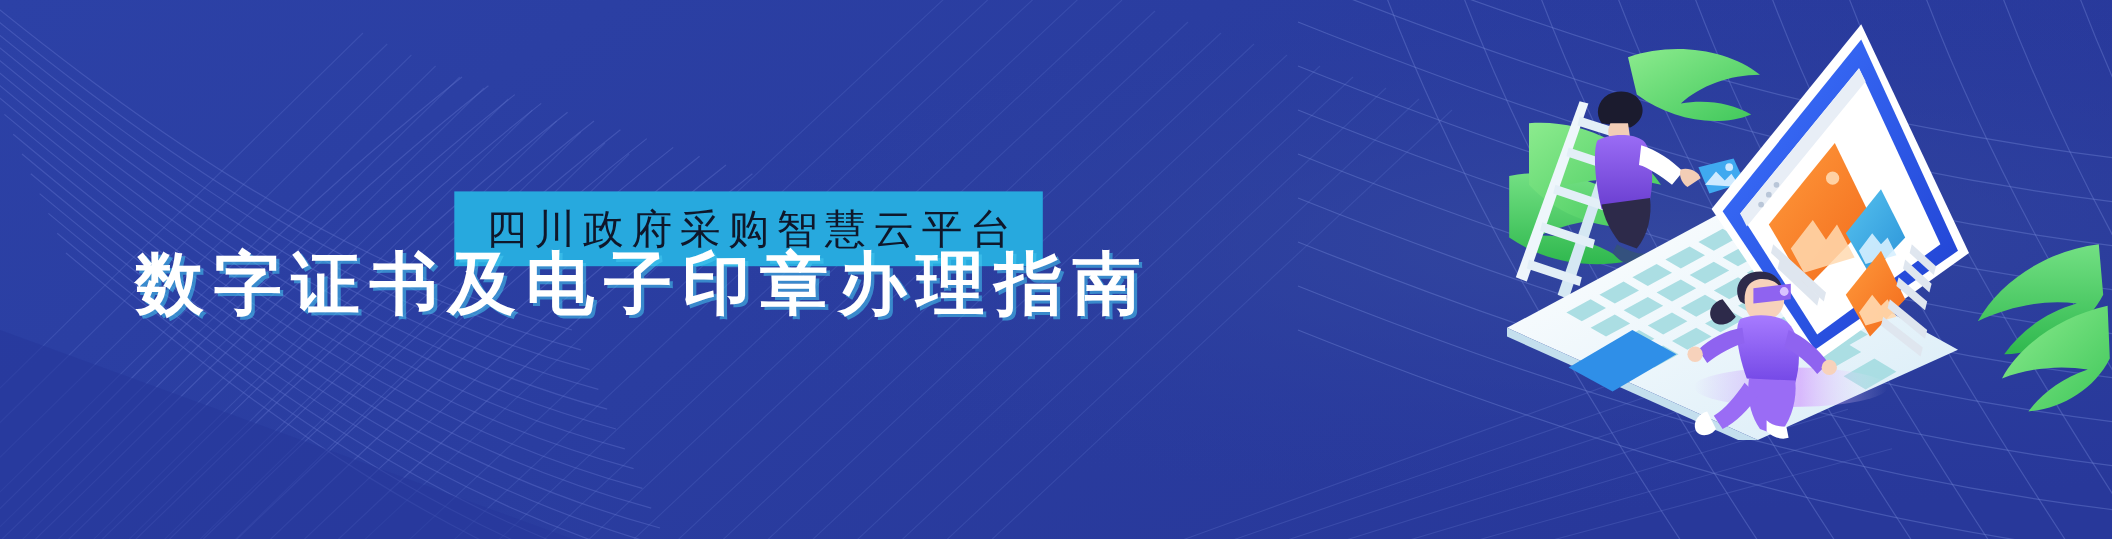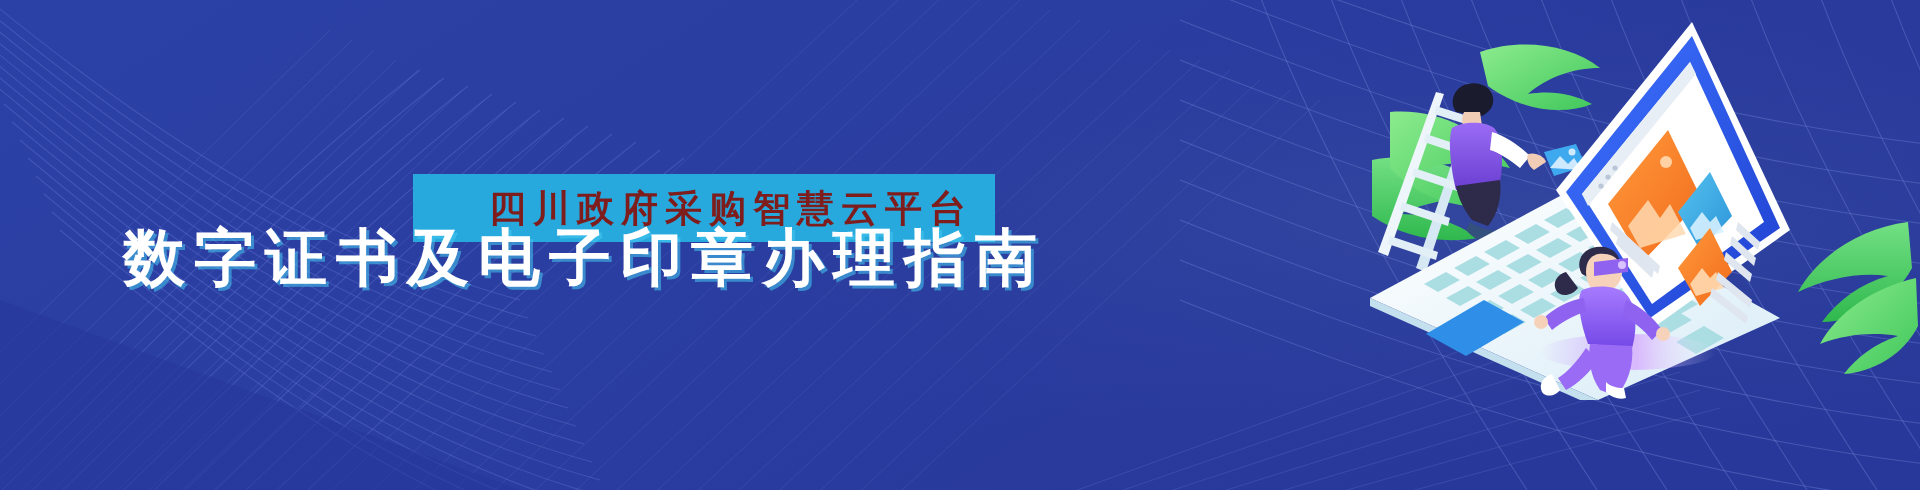--- a/index.html
+++ b/index.html
@@ -41,28 +41,27 @@
     top: 174px;
     height: 68px;
     padding: 0 22px;
     background: #27a9de;
     display: flex;
     align-items: center;
     justify-content: center;
     box-sizing: border-box;
   }
   .badge-text {
-    color: #7f1d1d;
+    color: #0f172a;
     font-size: 37px;
-    font-weight: 700;
+    font-weight: 400;
     letter-spacing: 7px;
     text-indent: 7px;
     line-height: 1;
     white-space: nowrap;
-    margin-left: 47px;
   }
   .headline {
     position: absolute;
     left: 0;
     top: 216px;
     width: 1160px;
     text-align: center;
     color: #ffffff;
     font-size: 62px;
     font-weight: 700;

